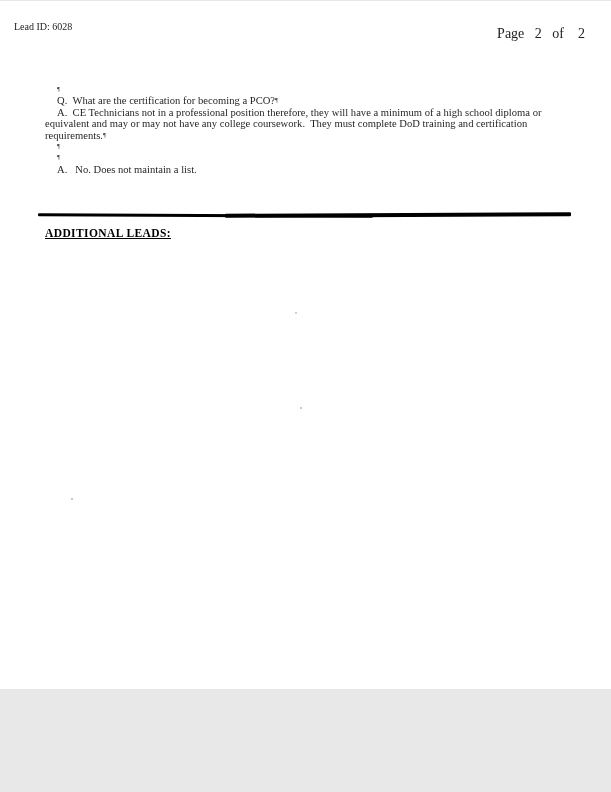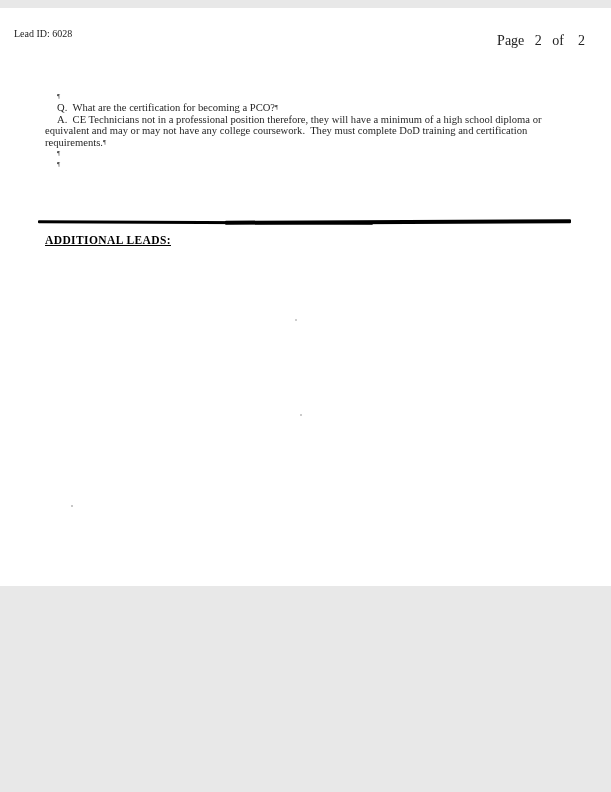--- a/index.html
+++ b/index.html
@@ -1,23 +1,23 @@
 <!DOCTYPE html>
 <html><head>
 <meta charset="utf-8">
 <style>
   html,body { margin:0; padding:0; background:#e8e8e8; }
   .page {
     position:relative;
-    width:611px; height:578px;
+    width:611px; height:688px;
     background:#ffffff;
     font-family:"Liberation Serif", serif;
     color:#1f1f1f;
     overflow:hidden;
-    margin:8px auto;
+    margin:1px auto;
   }
   .lead-id {
     position:absolute; left:14px; top:20px;
     font-size:10px; color:#222;
   }
   .page-info {
     position:absolute; right:26px; top:25px;
     font-size:14px; color:#222;
     white-space:pre;
   }
@@ -66,20 +66,21 @@
 
   <span class="lead-id">Lead ID: 6028</span>
   <span class="page-info">Page   2   of    2</span>
 
   <div class="content">
     <p><span></span><span class="pilcrow">¶</span></p>
     <p><span>Q.  What are the certification for becoming a PCO?</span><span class="pilcrow">¶</span></p>
     <p><span>A.  CE Technicians not in a professional position therefore, they will have a minimum of a high school diploma or equivalent and may or may not have any college coursework.  They must complete DoD training and certification requirements.</span><span class="pilcrow">¶</span></p>
     <p><span></span><span class="pilcrow">¶</span></p>
     <p><span></span><span class="pilcrow">¶</span></p>
+    <p><span>A.   No. Does not maintain a list.</span><span class="pilcrow"></span></p>
   </div>
 
   <div class="rule r1"></div>
   <div class="rule r2"></div>
 
   <h2 class="additional-heading">ADDITIONAL LEADS:</h2>
 
   <div class="speck s1"></div>
   <div class="speck s2"></div>
   <div class="speck s3"></div>

